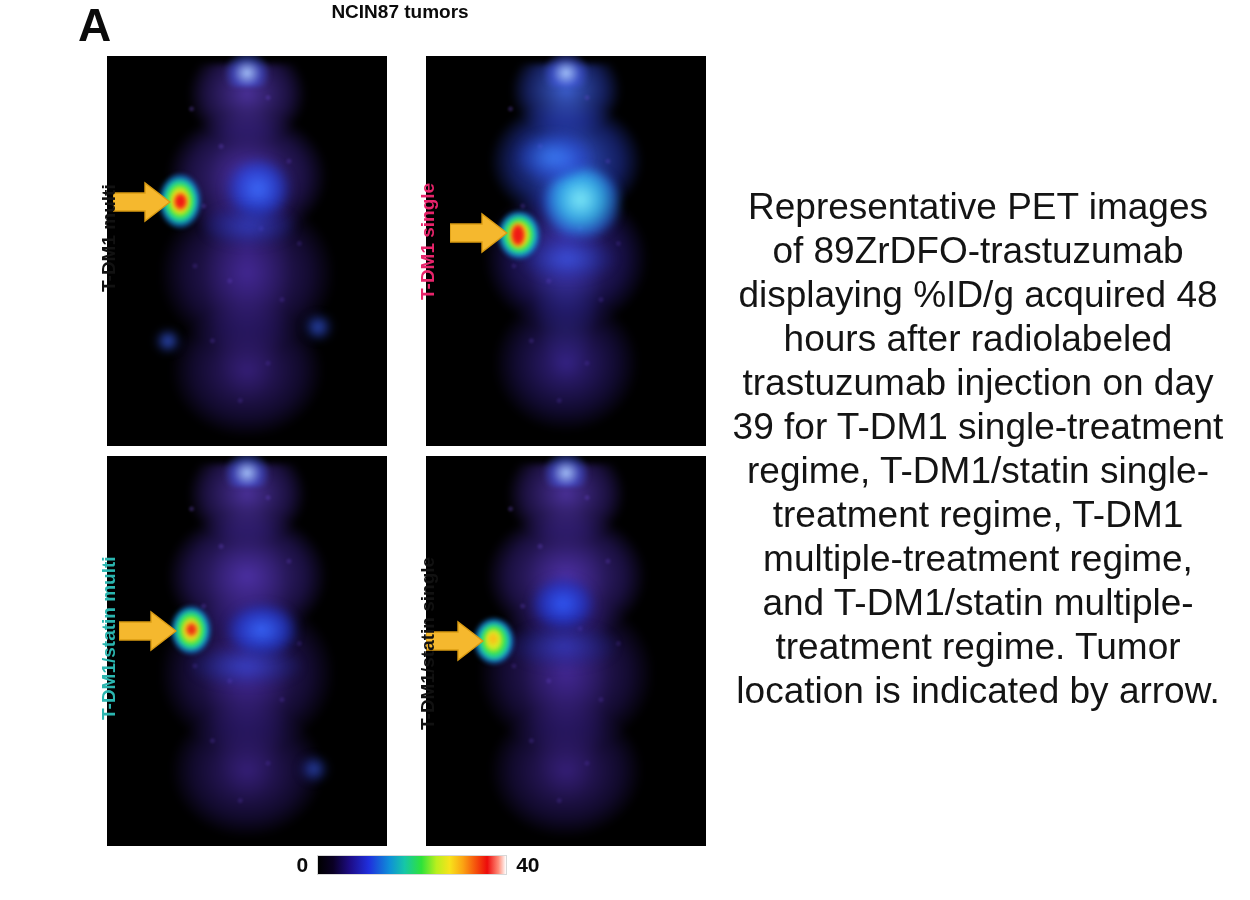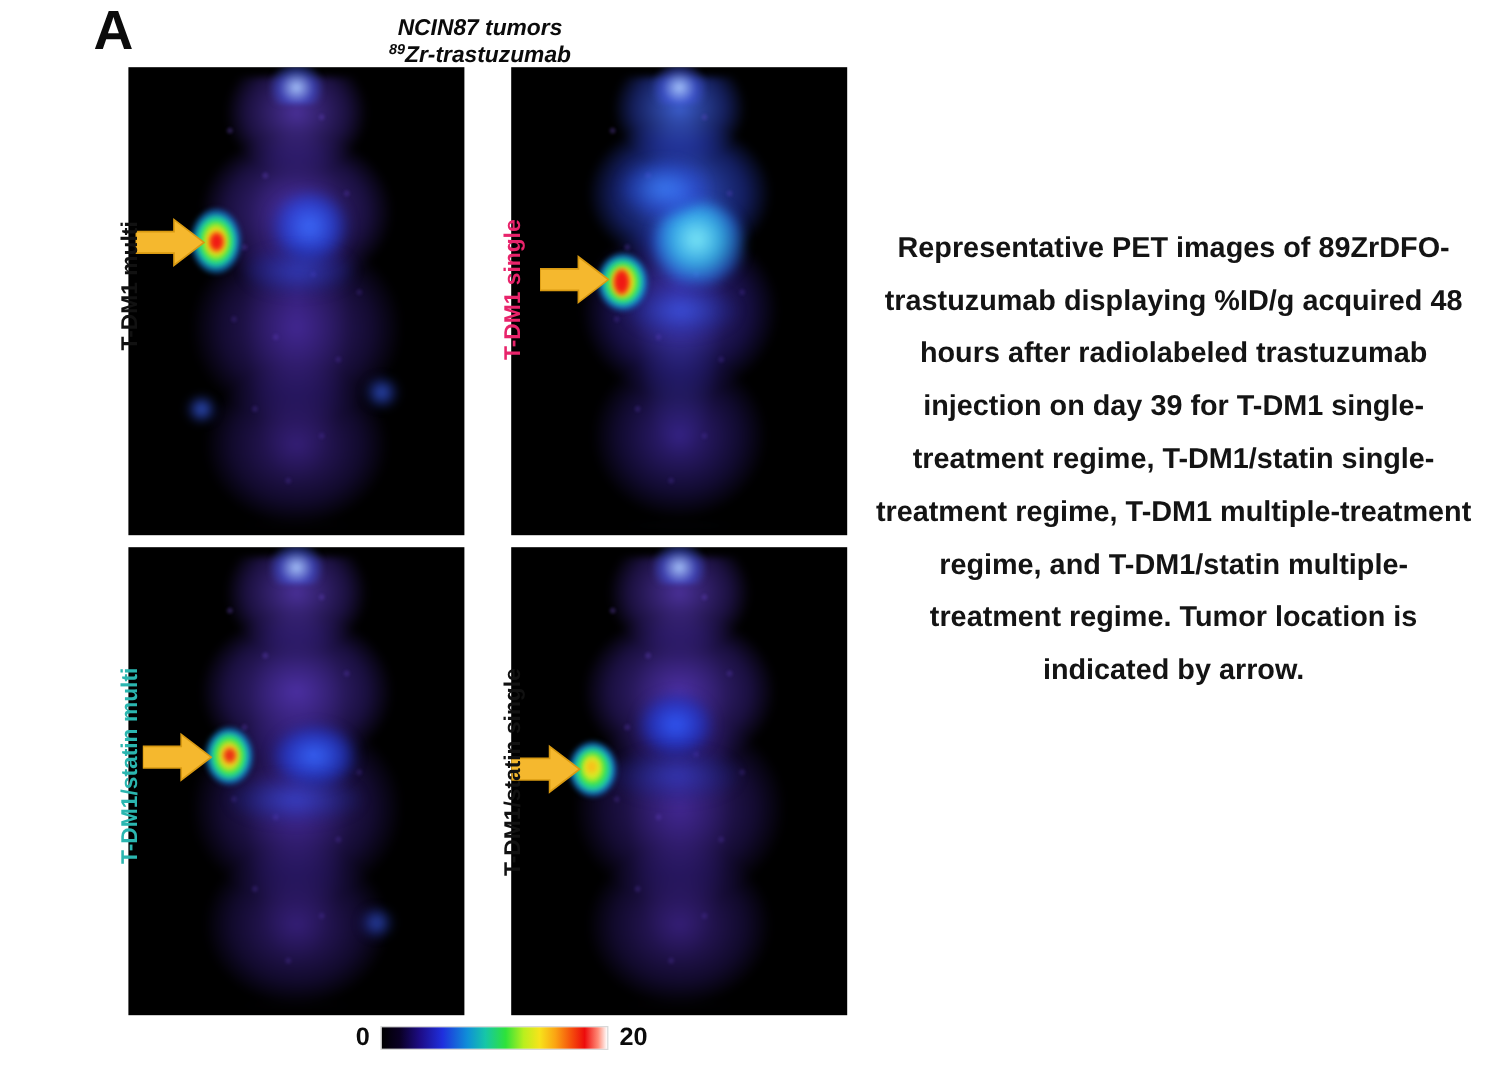--- a/index.html
+++ b/index.html
@@ -26,27 +26,26 @@
     font-size: 46px;
     line-height: 46px;
     color: #0b0b0b;
     letter-spacing: -1px;
   }
 
   
   #figure-heading {
     position: absolute;
     left: 250px;
-    top: 12px;
+    top: 0;
     width: 300px;
     text-align: center;
     font-family: "Liberation Sans", sans-serif;
     font-weight: bold;
     color: #0b0b0b;
-    font-style: italic;
   }
   #figure-heading .line1 {
     font-size: 19px;
     line-height: 23px;
     display: block;
   }
   #figure-heading .line2 {
     font-size: 19px;
     line-height: 23px;
     display: block;
@@ -226,34 +225,32 @@
   }
 
   
   #caption {
     position: absolute;
     left: 728px;
     top: 185px;
     width: 500px;
     text-align: center;
     font-family: "Liberation Sans", sans-serif;
-    font-size: 24px;
+    font-size: 37px;
     line-height: 44px;
     color: #141414;
-    font-weight: bold;
   }
 </style>
 </head>
 <body>
 
 <div id="panel-letter">A</div>
 
 <div id="figure-heading">
   <span class="line1">NCIN87 tumors</span>
-  <span class="line2"><sup>89</sup><span>Zr-trastuzumab</span></span>
 </div>
 
 <div id="pet-grid">
 
   <div class="pet-panel r0 c0">
     <div class="mouse-body"></div>
     <div class="mouse-noise"></div>
     <div class="mouse-head"></div>
     <div class="organ-blob" style="left:118px; top:104px; width:66px; height:58px;
                 background: radial-gradient(circle at 50% 50%, rgba(60,110,255,0.95) 0%, rgba(38,70,225,0.72) 45%, rgba(26,36,150,0.30) 72%, rgba(0,0,0,0) 88%);"></div>
@@ -355,17 +352,17 @@
 <div class="side-label" style="left:417px; top:300px; color:#E8246B;">T-DM1 single</div>
 
 <div class="side-label" style="left:98px; top:720px; color:#2BB6B0;">T-DM1/statin multi</div>
 
 <div class="side-label" style="left:417px; top:730px; color:#111111;">T-DM1/statin single</div>
 
 <div id="colorbar-wrap">
   <div id="colorbar-row">
     <span id="cbar-min" class="cbar-tick">0</span>
     <div id="colorbar-gradient"></div>
-    <span id="cbar-max" class="cbar-tick">20</span>
+    <span id="cbar-max" class="cbar-tick">40</span>
   </div>
 </div>
 
 <div id="caption">Representative PET images of 89ZrDFO-trastuzumab displaying %ID/g acquired 48 hours after radiolabeled trastuzumab injection on day 39 for T-DM1 single-treatment regime, T-DM1/statin single-treatment regime, T-DM1 multiple-treatment regime, and T-DM1/statin multiple-treatment regime. Tumor location is indicated by arrow.</div>
 
 </body></html>

